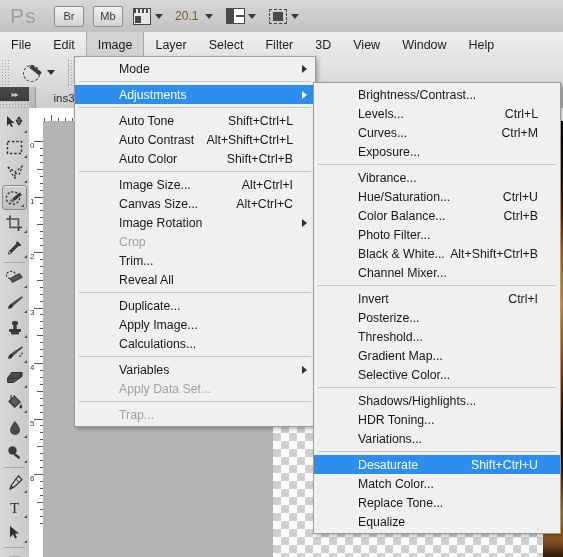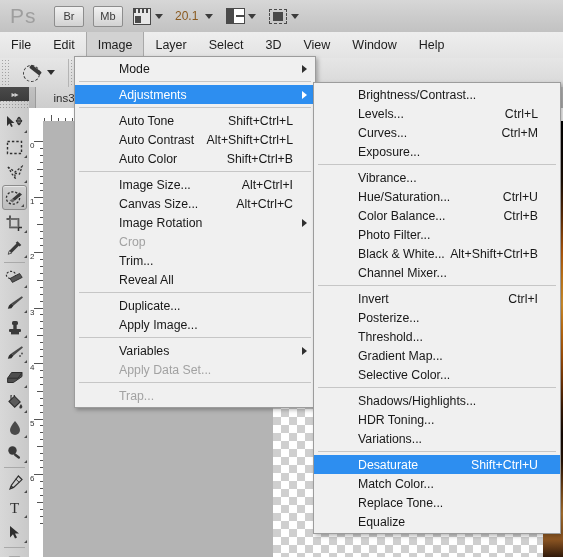--- a/index.html
+++ b/index.html
@@ -214,20 +214,21 @@
     </div>
   <div class="caret"></div>
 </div>
 
 <div id="menu-bar">
     <div class="menu-item">File</div>
     <div class="menu-item">Edit</div>
     <div class="menu-item active">Image</div>
     <div class="menu-item">Layer</div>
     <div class="menu-item">Select</div>
+    <div class="menu-item">Filter</div>
     <div class="menu-item">3D</div>
     <div class="menu-item">View</div>
     <div class="menu-item">Window</div>
     <div class="menu-item">Help</div>
   </div>
 
 <div id="options-bar">
   <div id="opt-grip"></div>
   <div id="opt-tool-preset">
     <div class="ic-qsel"></div>
@@ -614,20 +615,23 @@
     <div class="mrow">
       <span>Reveal All</span>
     </div>
     <div class="msep"></div>
     <div class="mrow">
       <span>Duplicate...</span>
     </div>
     <div class="mrow">
       <span>Apply Image...</span>
     </div>
+    <div class="mrow">
+      <span>Calculations...</span>
+    </div>
     <div class="msep"></div>
     <div class="mrow">
       <span>Variables</span>
       <span class="arrow"></span>
     </div>
     <div class="mrow dis">
       <span>Apply Data Set...</span>
     </div>
     <div class="msep"></div>
     <div class="mrow dis">

